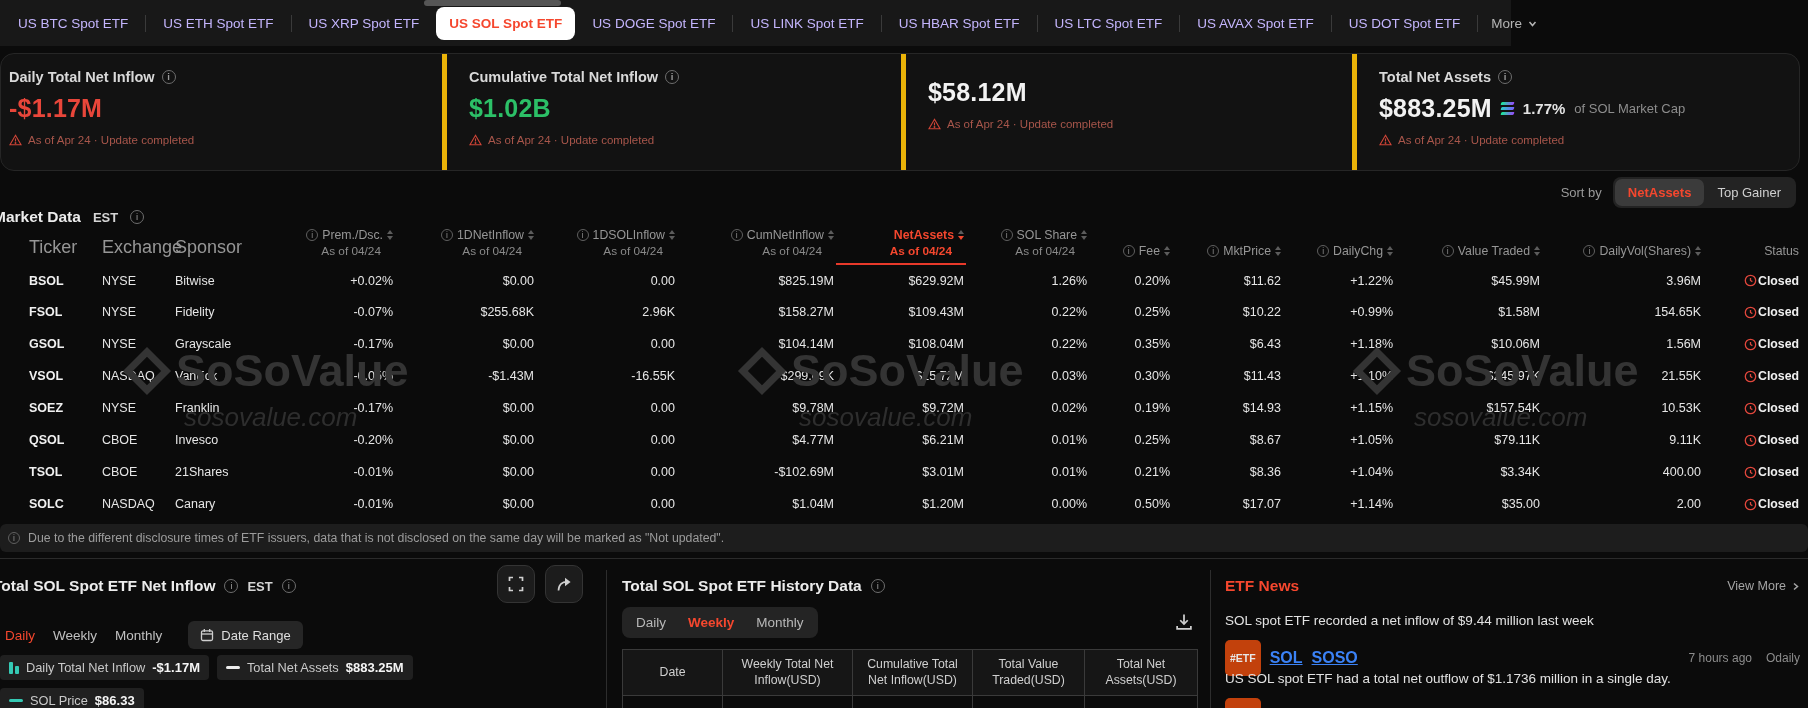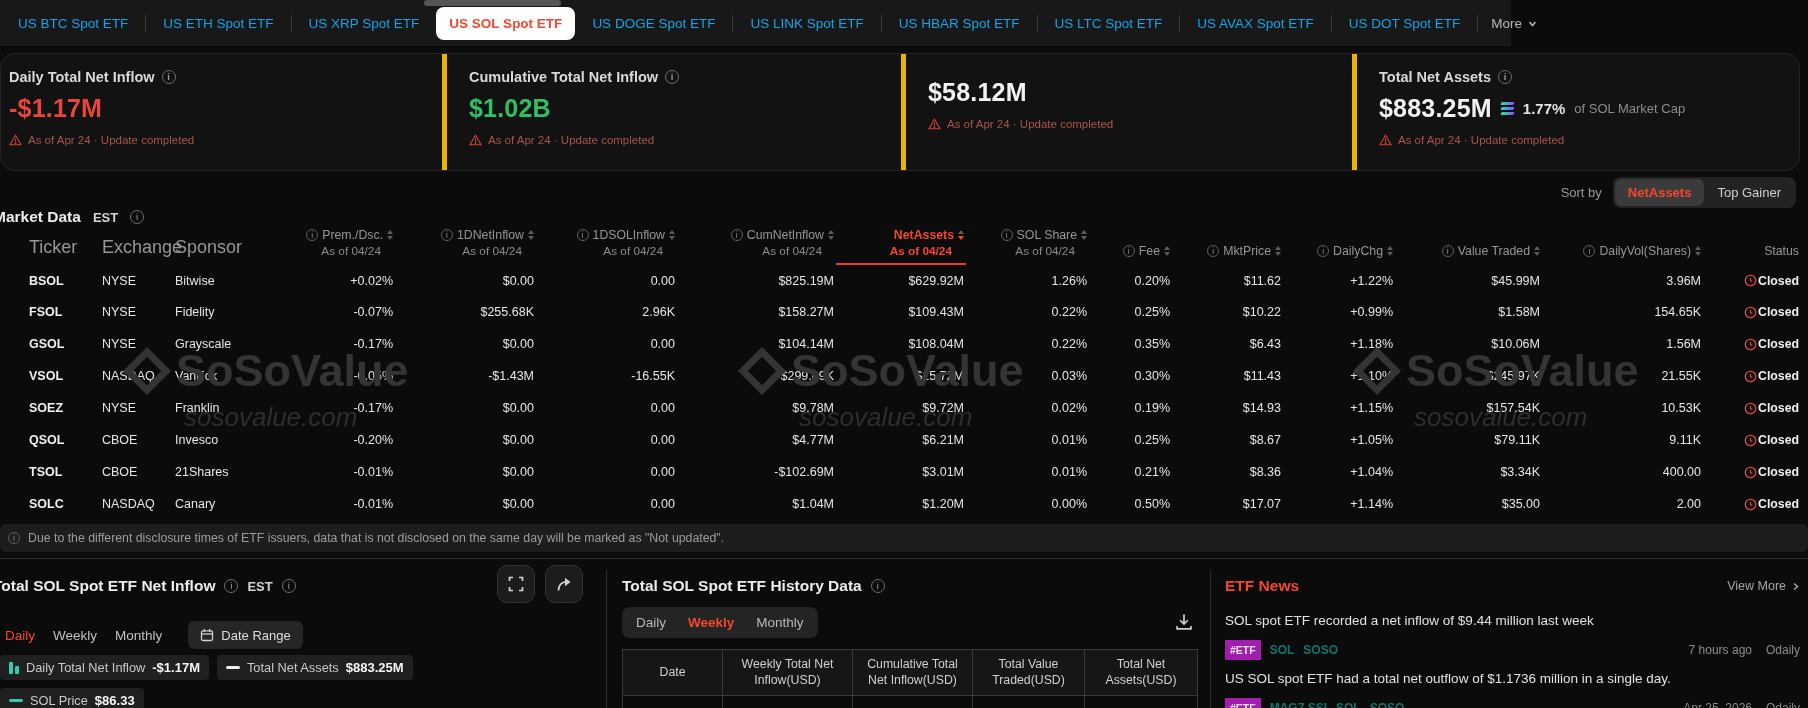--- a/index.html
+++ b/index.html
@@ -3,21 +3,21 @@
 <meta charset="utf-8">
 <style>
   * { margin:0; padding:0; box-sizing:border-box; }
   html,body { width:1808px; height:708px; background:#0b0b0b; overflow:hidden;
     font-family:"Liberation Sans","DejaVu Sans",sans-serif; }
   #app { position:relative; width:1808px; height:708px; background:#0b0b0b; color:#e6e6e6; }
 
   
   #nav { position:absolute; left:0; top:0; width:1511px; height:46px; background:#181818;
     display:flex; align-items:center; padding:0 14px; gap:13px; }
-  .nav-tab { font-size:13.5px; color:#0ea5e9; white-space:nowrap; cursor:pointer; padding:9px 4px; }
+  .nav-tab { font-size:13.5px; color:#c4b5fd; white-space:nowrap; cursor:pointer; padding:9px 4px; }
   .nav-tab.active { background:#ffffff; border-radius:8px; color:#f5472e; font-weight:bold; padding:9px 13px; }
   .nav-sep { width:1px; height:17px; background:#3a3a3a; flex:0 0 auto; }
   .nav-more { display:flex; align-items:center; gap:6px; font-size:13.5px; color:#b5b5b5; cursor:pointer; }
   .chev { width:9px; height:9px; display:inline-block; }
   #scrollthumb { position:absolute; left:424px; top:0; width:137px; height:6px; background:#555; border-radius:3px; }
 
   
   #stats { position:absolute; left:0; top:53px; width:1800px; height:118px; background:#121212;
     border:1px solid #262626; border-radius:14px; display:flex; overflow:hidden; }
   .stat-card { padding:15px 22px; flex:0 0 auto; }
@@ -114,22 +114,22 @@
   #htable td { border:1px solid #3a3a3a; font-size:13px; color:#e8e8e8; height:40px; text-align:center; }
 
   
   #npanel { position:absolute; left:1225px; top:559px; width:575px; height:149px; }
   .np-head { position:absolute; left:0; top:18px; width:575px; display:flex; align-items:center; justify-content:space-between; }
   .np-title { font-size:15.5px; font-weight:bold; color:#f5472e; }
   .view-more { display:flex; align-items:center; gap:5px; font-size:12.5px; color:#a5a5a5; cursor:pointer; }
   .news-item-title { position:absolute; left:0; width:575px; font-size:13.5px; color:#e2e2e2; white-space:nowrap; overflow:hidden; }
   .news-meta { position:absolute; left:0; width:575px; display:flex; align-items:center; justify-content:space-between; }
   .nm-left { display:flex; align-items:center; gap:9px; }
-  .tag-chip { background:#a21caf; border-radius:0; font-size:10.5px; font-weight:bold; color:#e8e8e8; padding:4px 5px; }
-  .nlink { font-size:12px; font-weight:bold; color:#0f766e; cursor:pointer; }
+  .tag-chip { background:#c2410c; border-radius:5px; font-size:10.5px; font-weight:bold; color:#e8e8e8; padding:12px 5px; }
+  .nlink { font-size:16px; font-weight:bold; color:#3b82f6; cursor:pointer;text-decoration:underline; }
   .nm-right { display:flex; align-items:center; gap:14px; font-size:12px; color:#8c8c8c; }
 
   
   .wm { position:absolute; top:348px; display:flex; align-items:flex-start; gap:12px; pointer-events:none; z-index:5; }
   .wm-logo { width:34px; height:34px; border:7px solid #343434; transform:rotate(45deg); margin-top:6px; }
   .wm-text { font-size:45px; font-weight:bold; color:#343434; line-height:1; }
   .wm-dom { font-size:26px; font-style:italic; color:#2e2e2e; margin-top:9px; margin-left:8px; }
   svg { display:block; }
 </style>
 </head>

